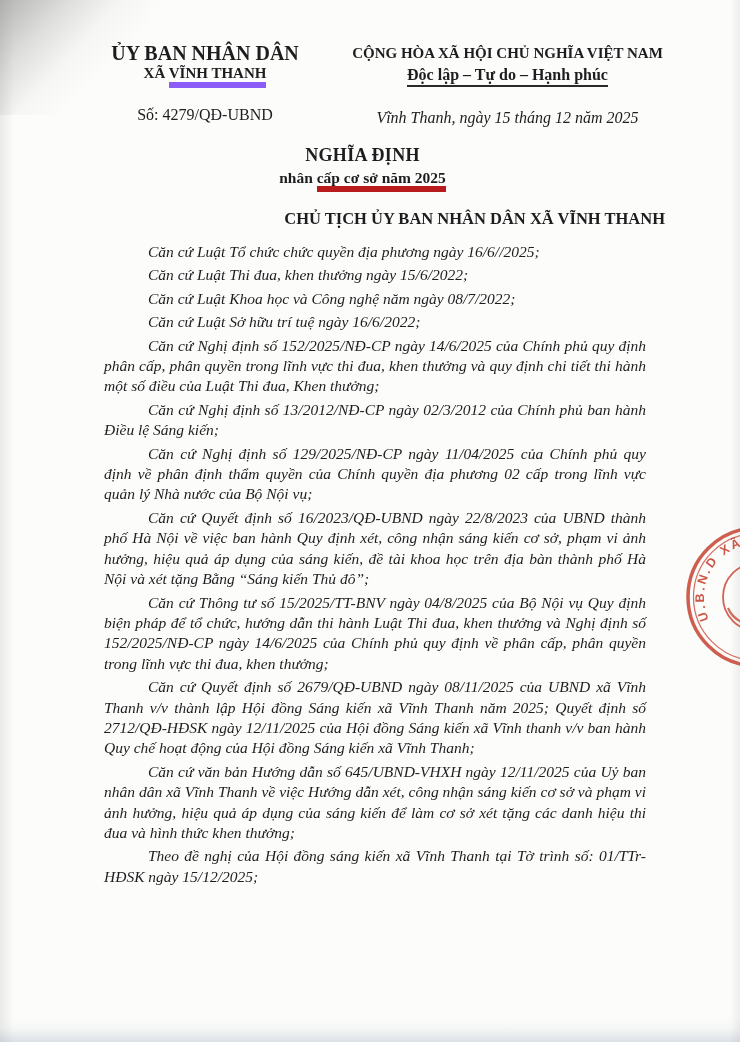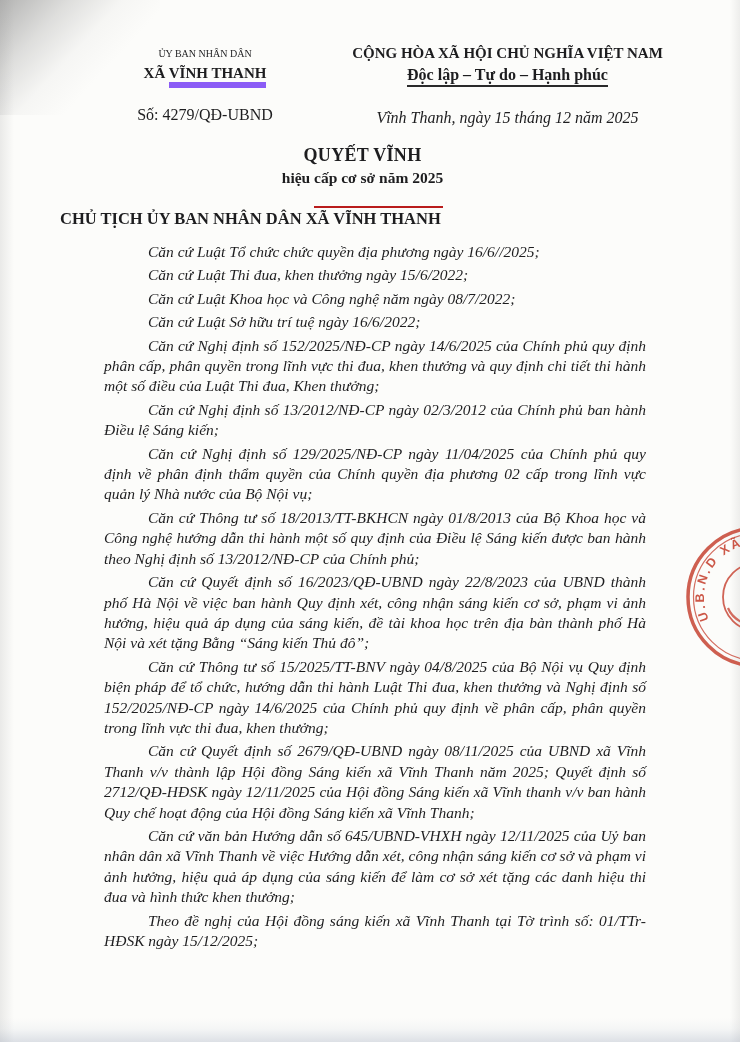--- a/index.html
+++ b/index.html
@@ -39,37 +39,37 @@
     background: linear-gradient(to top, rgba(148,160,182,0.30), rgba(190,200,215,0.12) 55%, rgba(255,255,255,0));
     pointer-events: none;
   }
 
   .content { position: relative; padding: 44px 75px 0 60px; }
 
   .header-row { display: flex; }
   .header-left { flex: 0 0 290px; text-align: center; }
   .header-right { flex: 1; text-align: center; }
 
-  .org-line1 { font-weight: normal; font-size: 10px; line-height: 19px; }
+  .org-line1 { font-weight: bold; font-size: 20px; line-height: 19px; }
   .org-line2 { font-weight: bold; font-size: 15px; line-height: 20px; }
   .org-underline { border-bottom: 6px solid #8b5cf6; padding-bottom: 1px; }
 
   .republic { font-weight: bold; font-size: 15px; line-height: 19px; }
   .motto { font-weight: bold; font-size: 16px; line-height: 22px; margin-top: 1px; }
   .motto-underline { border-bottom: 2px solid #2a2a2a; padding-bottom: 2px; }
 
   .doc-number { font-size: 16px; margin-top: 23px; }
   .dateline { font-size: 16px; font-style: italic; margin-top: 23px; }
 
   .title-block { text-align: center; margin-top: 17px; }
   .title-kind { font-weight: bold; font-size: 18px; letter-spacing: 0.3px; line-height: 22px; }
   .title-subject { font-weight: bold; font-size: 15.5px; line-height: 20px; margin-top: 2px; }
-  .subject-underline { border-bottom: 2px solid #b91c1c; padding-bottom: 20px; }
+  .subject-underline { border-bottom: 6px solid #b91c1c; padding-bottom: 0; }
 
-  .authority { text-align: left; font-weight: bold; font-size: 16.5px; margin-top: 21px; }
+  .authority { text-align: right; font-weight: bold; font-size: 16.5px; margin-top: 21px; }
 
   .body-text { margin: 13px 19px 0 44px; }
   .body-text p {
     margin: 0 0 3px 0;
     font-style: italic;
     font-size: 15.5px;
     line-height: 20.4px;
     text-align: justify;
     text-indent: 44px;
   }
@@ -103,35 +103,34 @@
         <div class="doc-number">Số: 4279/QĐ-UBND</div>
       </div>
       <div class="header-right">
         <div class="republic">CỘNG HÒA XÃ HỘI CHỦ NGHĨA VIỆT NAM</div>
         <div class="motto"><span class="motto-underline">Độc lập – Tự do – Hạnh phúc</span></div>
         <div class="dateline">Vĩnh Thanh, ngày 15 tháng 12 năm 2025</div>
       </div>
     </div>
 
     <div class="title-block">
-      <div class="title-kind">QUYẾT VĨNH</div>
-      <div class="title-subject"><span>hiệu </span><span class="subject-underline">cấp cơ sở năm 2025</span></div>
+      <div class="title-kind">NGHĨA ĐỊNH</div>
+      <div class="title-subject"><span>nhân </span><span class="subject-underline">cấp cơ sở năm 2025</span></div>
     </div>
 
     <div class="authority">CHỦ TỊCH ỦY BAN NHÂN DÂN XÃ VĨNH THANH</div>
 
     <div class="body-text">
       <p>Căn cứ Luật Tổ chức chức quyền địa phương ngày 16/6//2025;</p>
       <p>Căn cứ Luật Thi đua, khen thưởng ngày 15/6/2022;</p>
       <p>Căn cứ Luật Khoa học và Công nghệ năm ngày 08/7/2022;</p>
       <p>Căn cứ Luật Sở hữu trí tuệ ngày 16/6/2022;</p>
       <p>Căn cứ Nghị định số 152/2025/NĐ-CP ngày 14/6/2025 của Chính phủ quy định phân cấp, phân quyền trong lĩnh vực thi đua, khen thưởng và quy định chi tiết thi hành một số điều của Luật Thi đua, Khen thưởng;</p>
       <p>Căn cứ Nghị định số 13/2012/NĐ-CP ngày 02/3/2012 của Chính phủ ban hành Điều lệ Sáng kiến;</p>
       <p>Căn cứ Nghị định số 129/2025/NĐ-CP ngày 11/04/2025 của Chính phủ quy định về phân định thẩm quyền của Chính quyền địa phương 02 cấp trong lĩnh vực quản lý Nhà nước của Bộ Nội vụ;</p>
-      <p>Căn cứ Thông tư số 18/2013/TT-BKHCN ngày 01/8/2013 của Bộ Khoa học và Công nghệ hướng dẫn thi hành một số quy định của Điều lệ Sáng kiến được ban hành theo Nghị định số 13/2012/NĐ-CP của Chính phủ;</p>
       <p>Căn cứ Quyết định số 16/2023/QĐ-UBND ngày 22/8/2023 của UBND thành phố Hà Nội về việc ban hành Quy định xét, công nhận sáng kiến cơ sở, phạm vi ảnh hưởng, hiệu quả áp dụng của sáng kiến, đề tài khoa học trên địa bàn thành phố Hà Nội và xét tặng Bằng “Sáng kiến Thủ đô”;</p>
       <p>Căn cứ Thông tư số 15/2025/TT-BNV ngày 04/8/2025 của Bộ Nội vụ Quy định biện pháp để tổ chức, hướng dẫn thi hành Luật Thi đua, khen thưởng và Nghị định số 152/2025/NĐ-CP ngày 14/6/2025 của Chính phủ quy định về phân cấp, phân quyền trong lĩnh vực thi đua, khen thưởng;</p>
       <p>Căn cứ Quyết định số 2679/QĐ-UBND ngày 08/11/2025 của UBND xã Vĩnh Thanh v/v thành lập Hội đồng Sáng kiến xã Vĩnh Thanh năm 2025; Quyết định số 2712/QĐ-HĐSK ngày 12/11/2025 của Hội đồng Sáng kiến xã Vĩnh thanh v/v ban hành Quy chế hoạt động của Hội đồng Sáng kiến xã Vĩnh Thanh;</p>
       <p>Căn cứ văn bản Hướng dẫn số 645/UBND-VHXH ngày 12/11/2025 của Uỷ ban nhân dân xã Vĩnh Thanh về việc Hướng dẫn xét, công nhận sáng kiến cơ sở và phạm vi ảnh hưởng, hiệu quả áp dụng của sáng kiến để làm cơ sở xét tặng các danh hiệu thi đua và hình thức khen thưởng;</p>
       <p>Theo đề nghị của Hội đồng sáng kiến xã Vĩnh Thanh tại Tờ trình số: 01/TTr-HĐSK ngày 15/12/2025;</p>
     </div>
 
   </div>
 
   <svg class="seal" viewBox="0 0 170 170" width="170" height="170" xmlns="http://www.w3.org/2000/svg">

